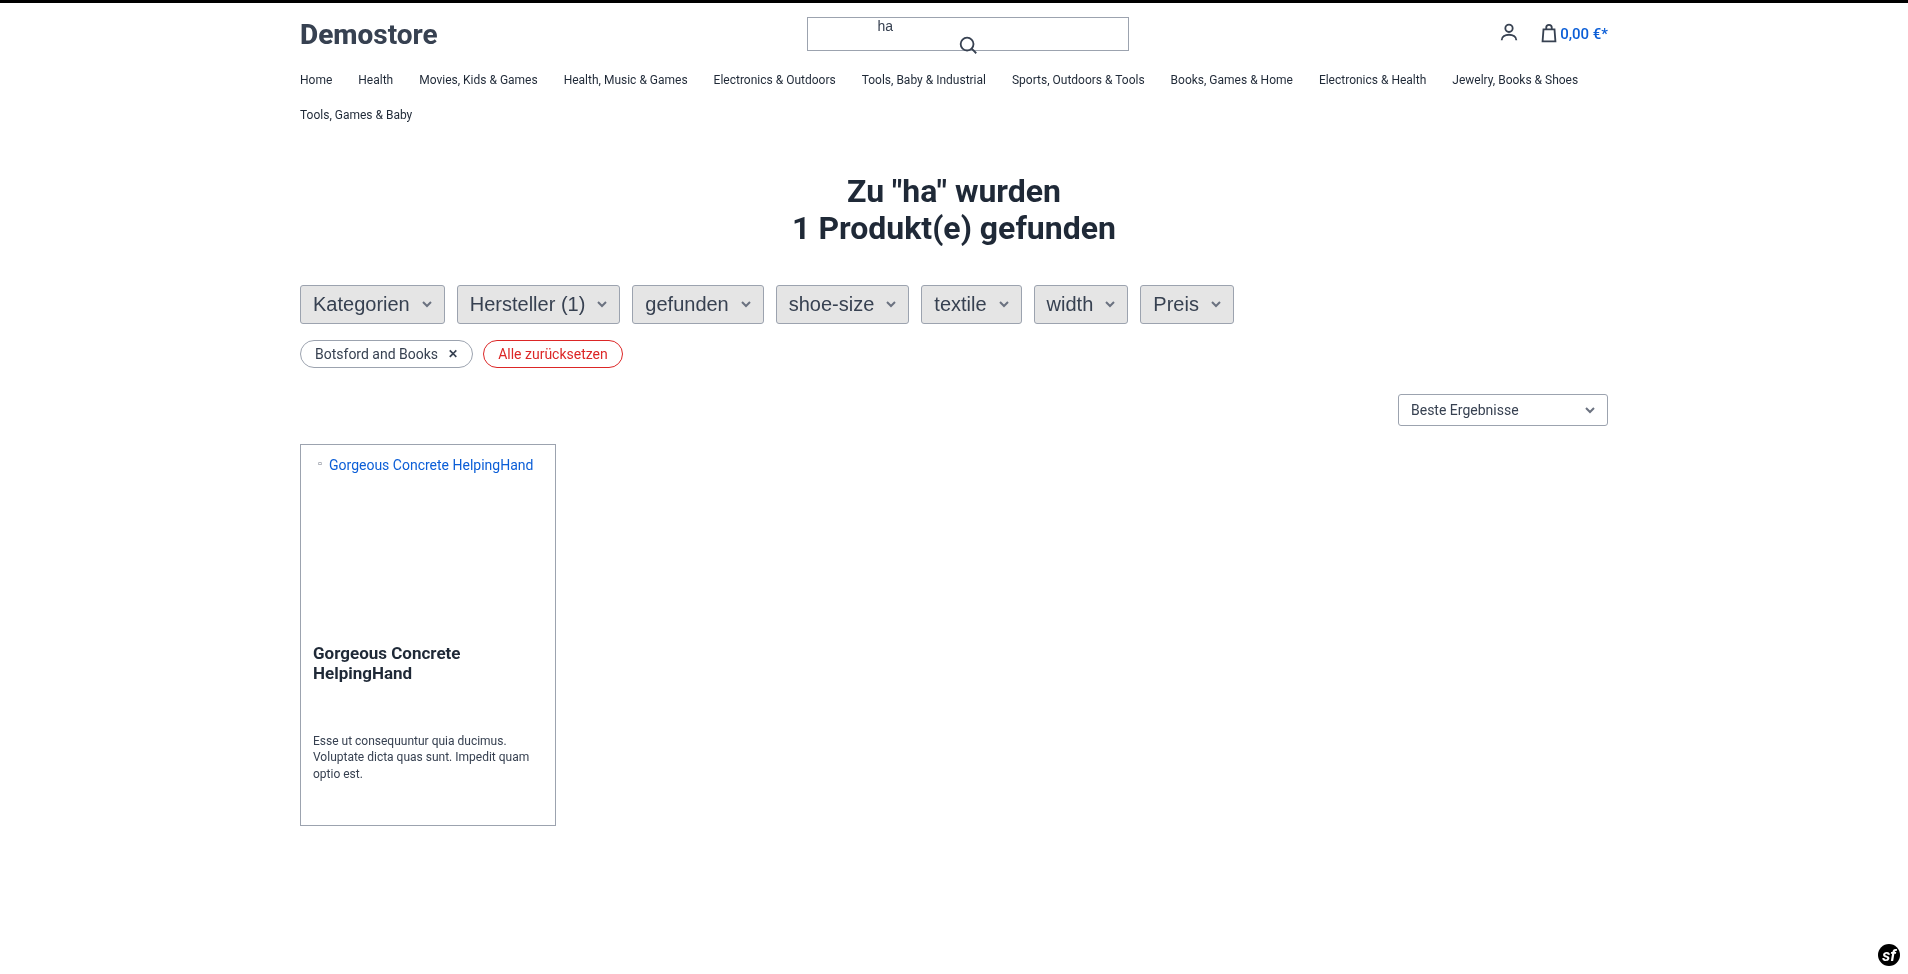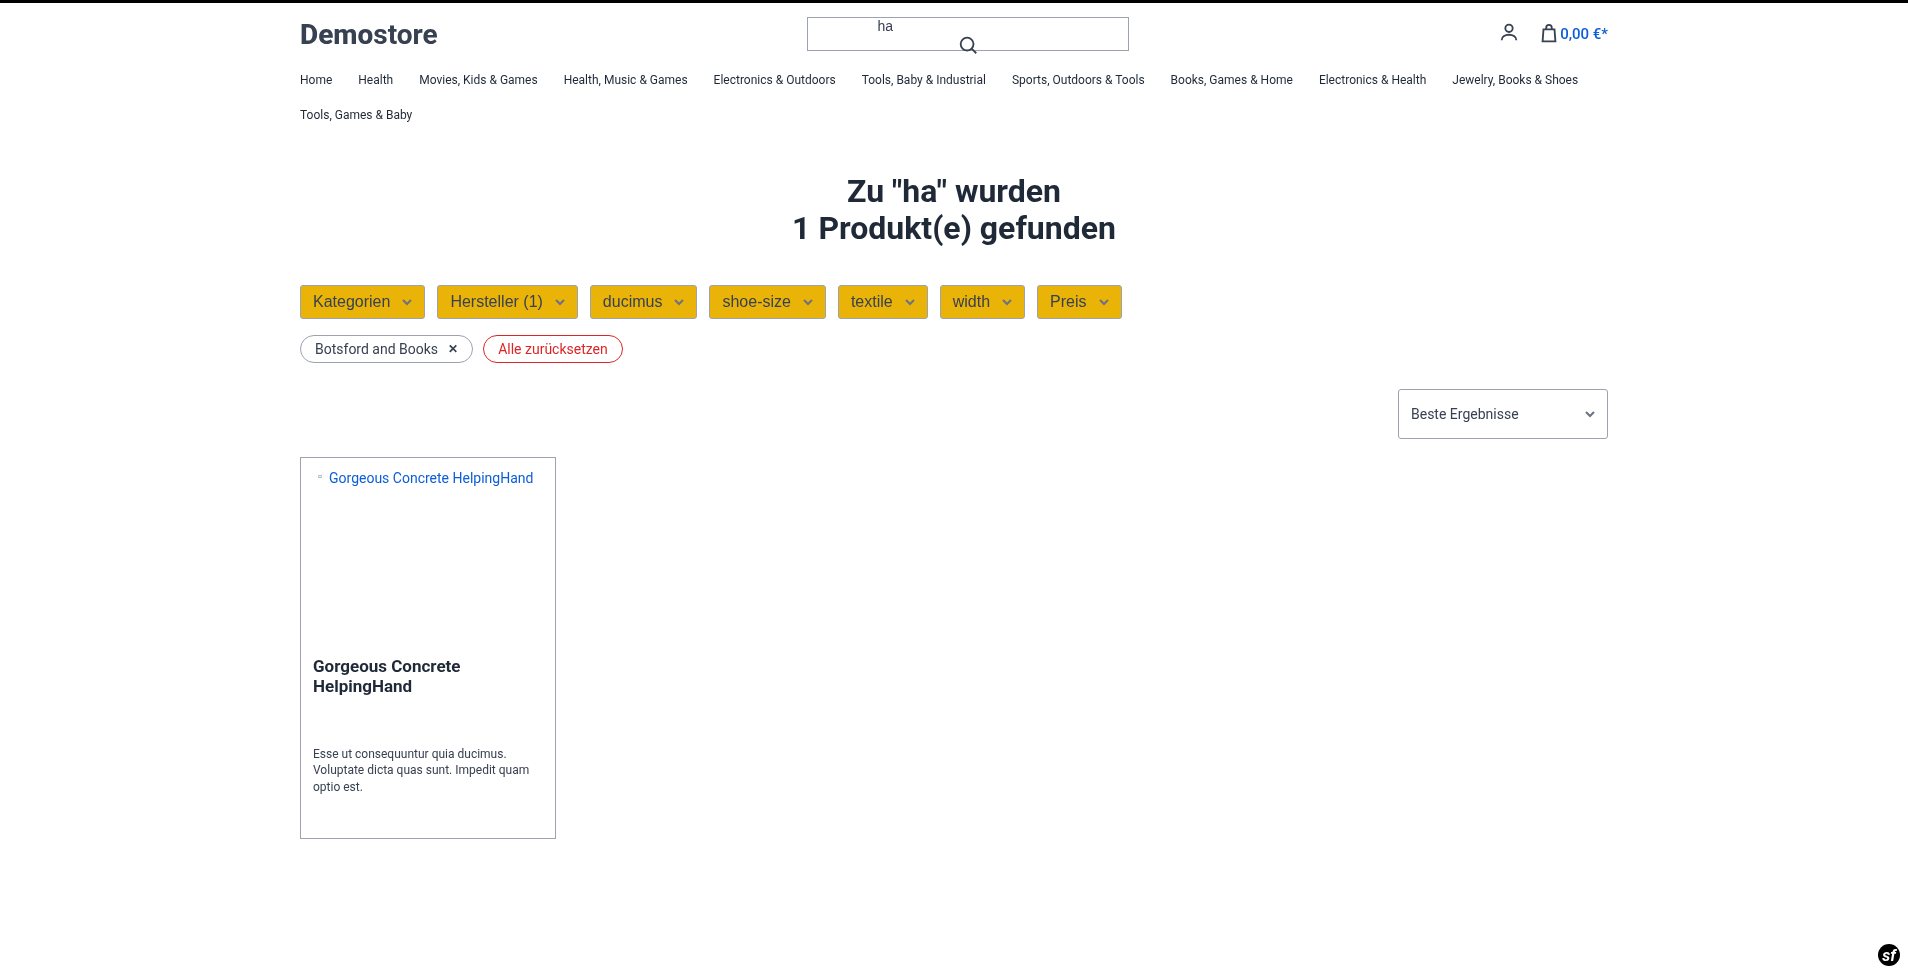--- a/index.html
+++ b/index.html
@@ -111,28 +111,28 @@
       line-height: 1.15;
       padding: 32px 0 20px;
     }
     .filters {
       display: flex;
       flex-wrap: wrap;
       gap: 12px;
       padding: 18px 0 12px;
     }
     .filter-btn {
-      background: #eab308;
+      background: #e5e5e5;
       border: 1px solid #9ca3af;
       border-radius: 3px;
       padding: 7px 12px;
       display: flex;
       align-items: center;
       gap: 12px;
-      font-size: 16px;
+      font-size: 20px;
       color: #374151;
       cursor: pointer;
     }
     .chevron-down {
       width: 10px;
       height: 10px;
       stroke: #6b7280;
       fill: none;
       stroke-width: 2;
     }
@@ -166,21 +166,21 @@
     }
     .sort-row {
       display: flex;
       justify-content: flex-end;
       padding: 8px 0 18px;
     }
     .sort-select {
       width: 210px;
       border: 1px solid #9ca3af;
       border-radius: 3px;
-      padding: 16px 12px;
+      padding: 7px 12px;
       display: flex;
       justify-content: space-between;
       align-items: center;
       font-size: 14px;
       color: #374151;
       cursor: pointer;
     }
     .product-grid {
       display: flex;
       gap: 20px;
@@ -304,21 +304,21 @@
           <polyline points="1,3 5,7 9,3"></polyline>
         </svg>
       </button>
       <button class="filter-btn">
         <span>Hersteller  (1)</span>
         <svg class="chevron-down" viewBox="0 0 10 10">
           <polyline points="1,3 5,7 9,3"></polyline>
         </svg>
       </button>
       <button class="filter-btn">
-        <span>ducimus</span>
+        <span>gefunden</span>
         <svg class="chevron-down" viewBox="0 0 10 10">
           <polyline points="1,3 5,7 9,3"></polyline>
         </svg>
       </button>
       <button class="filter-btn">
         <span>shoe-size</span>
         <svg class="chevron-down" viewBox="0 0 10 10">
           <polyline points="1,3 5,7 9,3"></polyline>
         </svg>
       </button>

